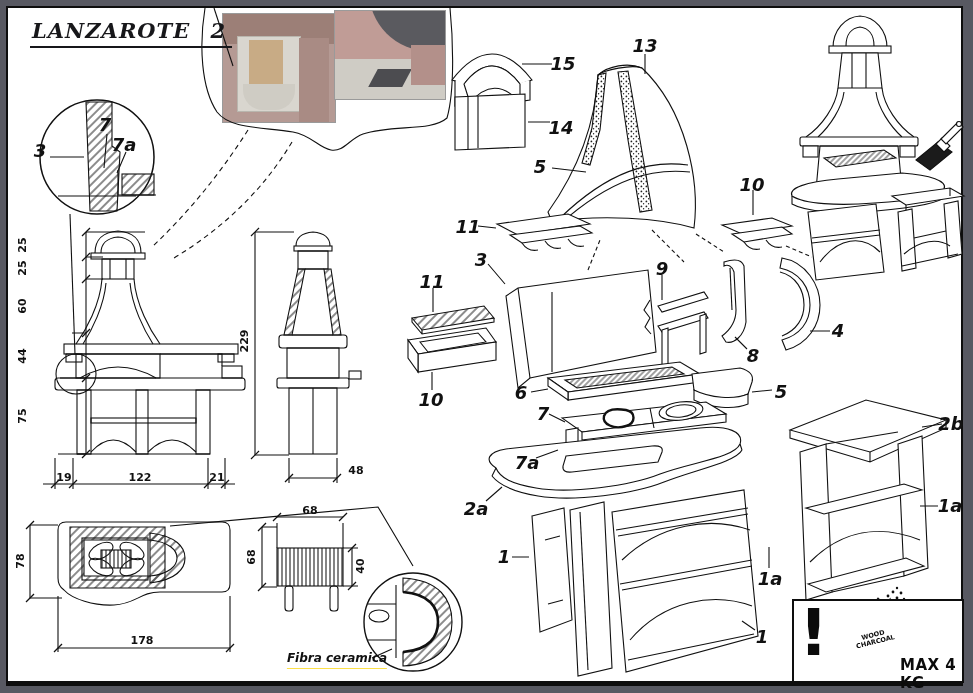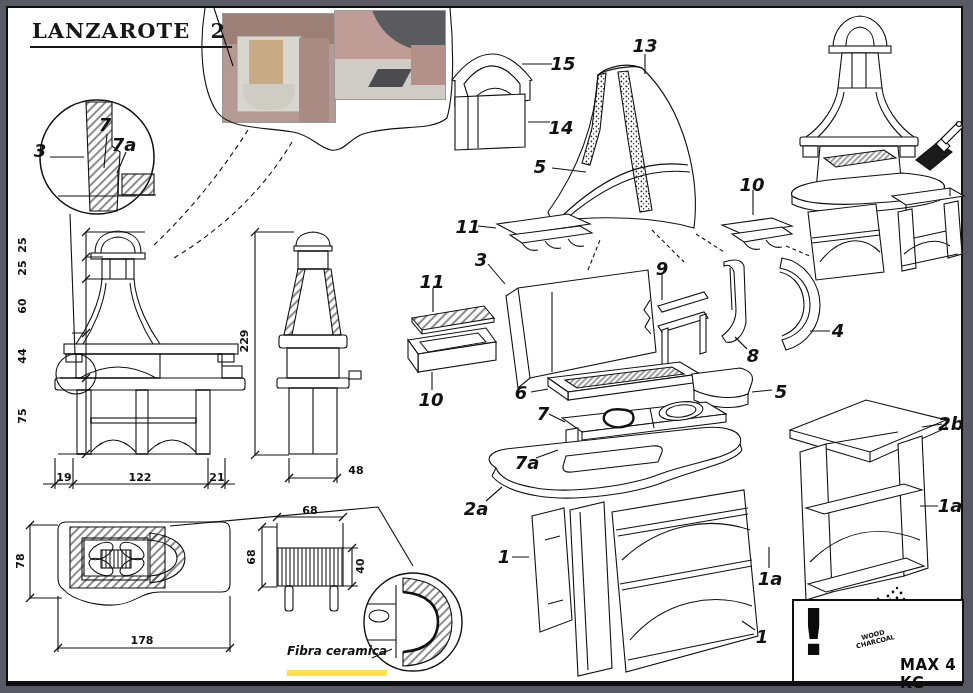--- a/index.html
+++ b/index.html
@@ -1,31 +1,31 @@
 <!DOCTYPE html>
 <html><head>
 <meta charset="utf-8">
 <style>
   html,body{margin:0;padding:0;background:#585962;}
   #root{position:relative;width:973px;height:693px;background:#585962;overflow:hidden;
         font-family:"DejaVu Sans",sans-serif;}
   .page{position:absolute;left:6px;top:6px;width:957px;height:680px;background:#ffffff;
         border:2px solid #0e0e0e;border-bottom-width:5px;box-sizing:border-box;z-index:0;}
   .title{position:absolute;left:30px;top:18px;z-index:4;
-         font-family:"DejaVu Serif",serif;font-weight:700;font-size:21px;
+         font-family:"DejaVu Serif",serif;font-style:italic;font-weight:700;font-size:21px;
          letter-spacing:1px;word-spacing:12px;color:#17171a;
          border-bottom:2px solid #17171a;padding:0 6px 3px 2px;}
   .photo{position:absolute;z-index:1;overflow:hidden;border:1px solid #9a9a9a;}
   .ph-layer{position:absolute;}
   svg.art{position:absolute;left:0;top:0;z-index:2;}
   .lab{position:absolute;z-index:3;transform:translate(-50%,-50%);white-space:nowrap;color:#111;}
   .plabel{font-style:italic;font-weight:600;font-size:18px;font-family:"DejaVu Sans",sans-serif;}
   .dim{font-weight:700;font-size:11px;font-family:"DejaVu Sans",sans-serif;}
   .vdim{transform:translate(-50%,-50%) rotate(-90deg);}
-  .note{font-style:italic;font-size:12px;font-weight:600;border-bottom:6px solid #fde047;padding-bottom:12px;}
+  .note{font-style:italic;font-size:12px;font-weight:600;border-bottom:1px solid #fde047;padding-bottom:3px;}
   .warnbox{position:absolute;left:792px;top:599px;width:172px;height:84px;background:#fff;
            border:2px solid #0e0e0e;box-sizing:border-box;z-index:3;}
   .excl{position:absolute;left:799px;top:596px;z-index:4;font-size:64px;font-weight:800;
         color:#0b0b0b;font-family:"DejaVu Sans",sans-serif;}
   .maxkg{position:absolute;left:900px;top:656px;z-index:4;font-size:15px;font-weight:700;
          color:#0b0b0b;letter-spacing:.5px;}
   .bagtext{position:absolute;z-index:4;font-size:6.5px;font-weight:700;color:#0b0b0b;
            transform:rotate(-14deg);text-align:center;line-height:7px;}
 </style>
 </head>

